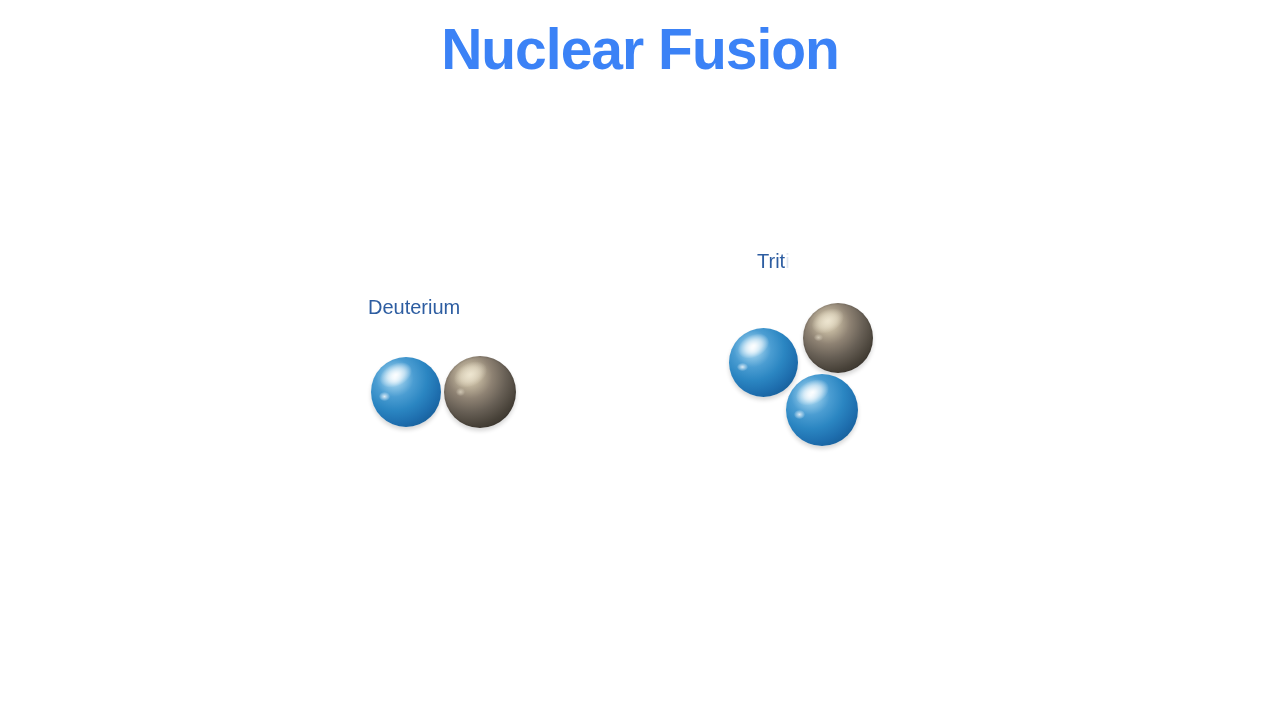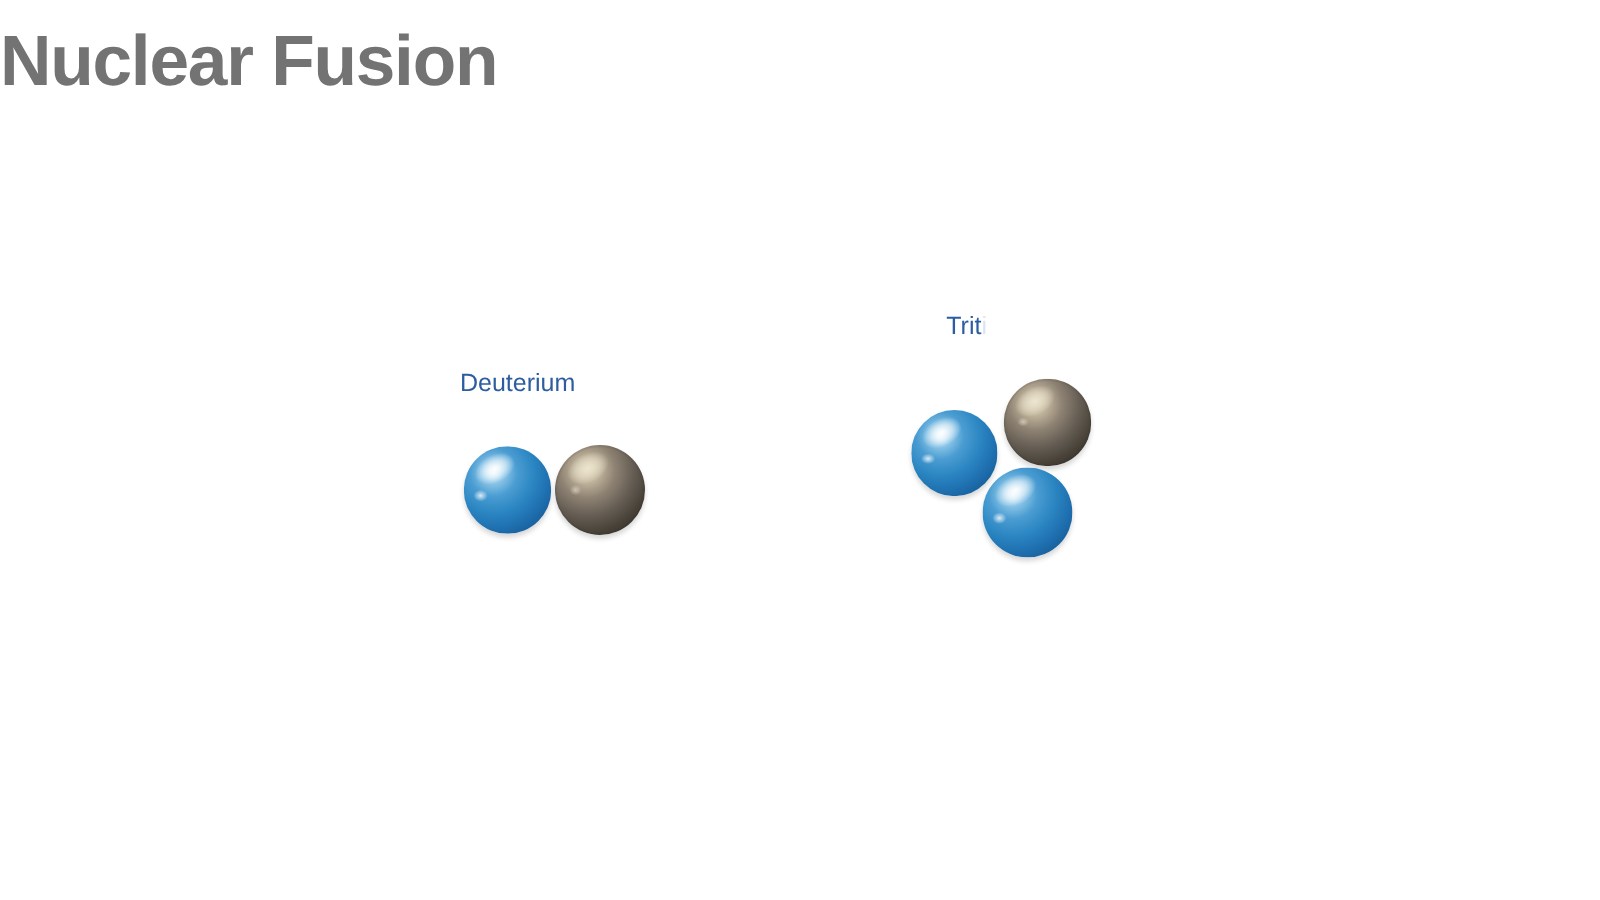--- a/index.html
+++ b/index.html
@@ -13,24 +13,25 @@
     position: relative;
     width: 1280px; height: 720px;
     background: #ffffff;
   }
 
   
   .title {
     position: absolute;
     top: 16px; left: 0;
     width: 100%;
+    text-align: center;
     font-size: 57px;
     font-weight: bold;
     letter-spacing: -1px;
-    color: #737373;
+    color: #3b82f6;
   }
 
   
   .group-label {
     position: absolute;
     font-size: 20px;
     font-weight: normal;
     color: #2D5DA1;
     white-space: nowrap;
   }

